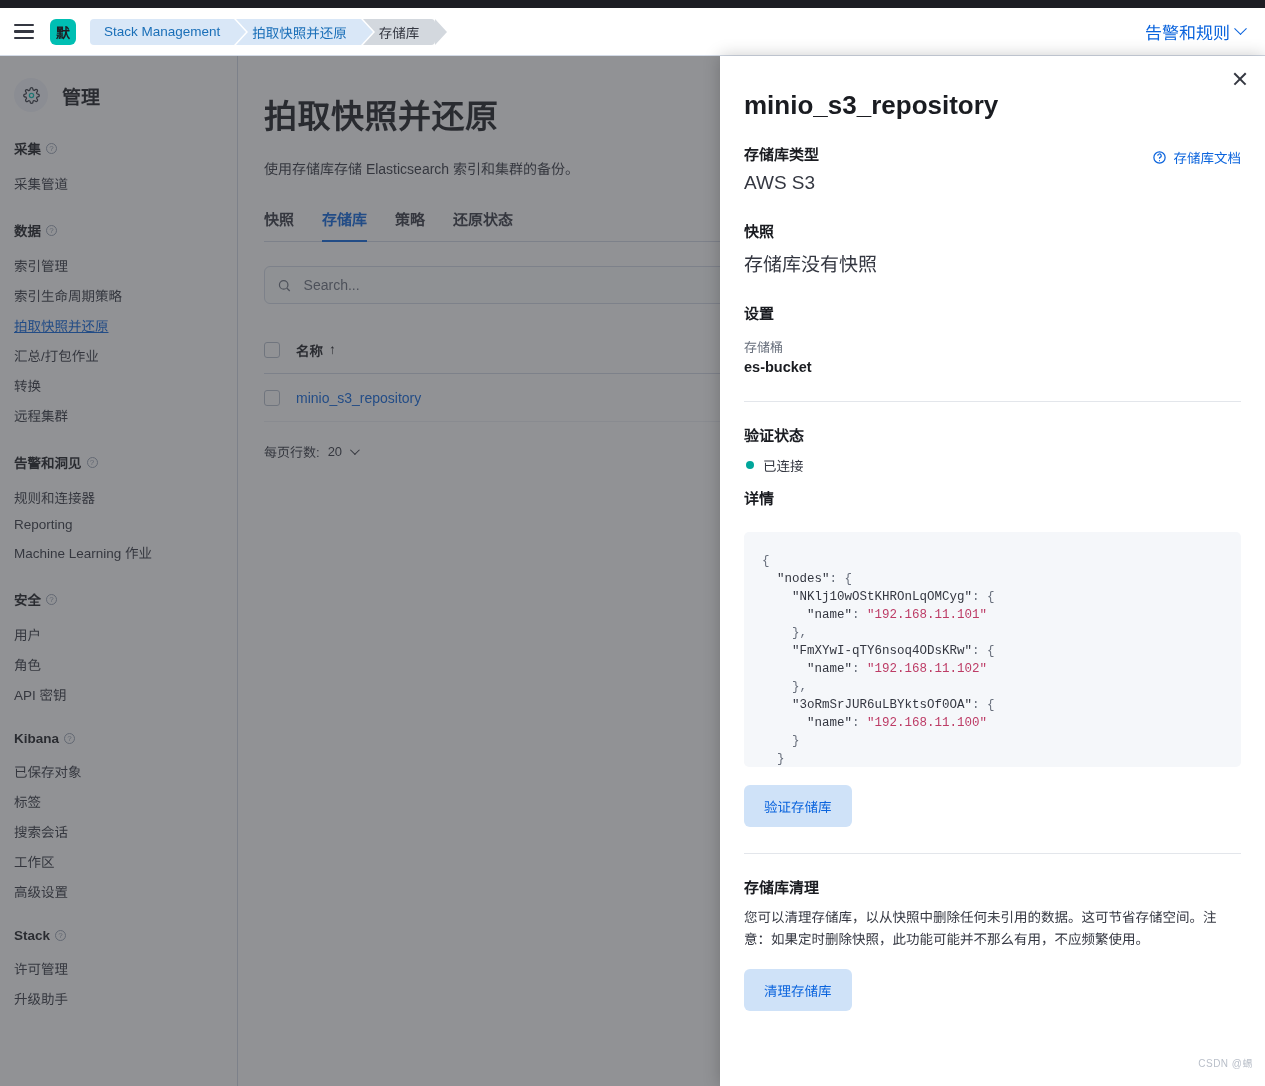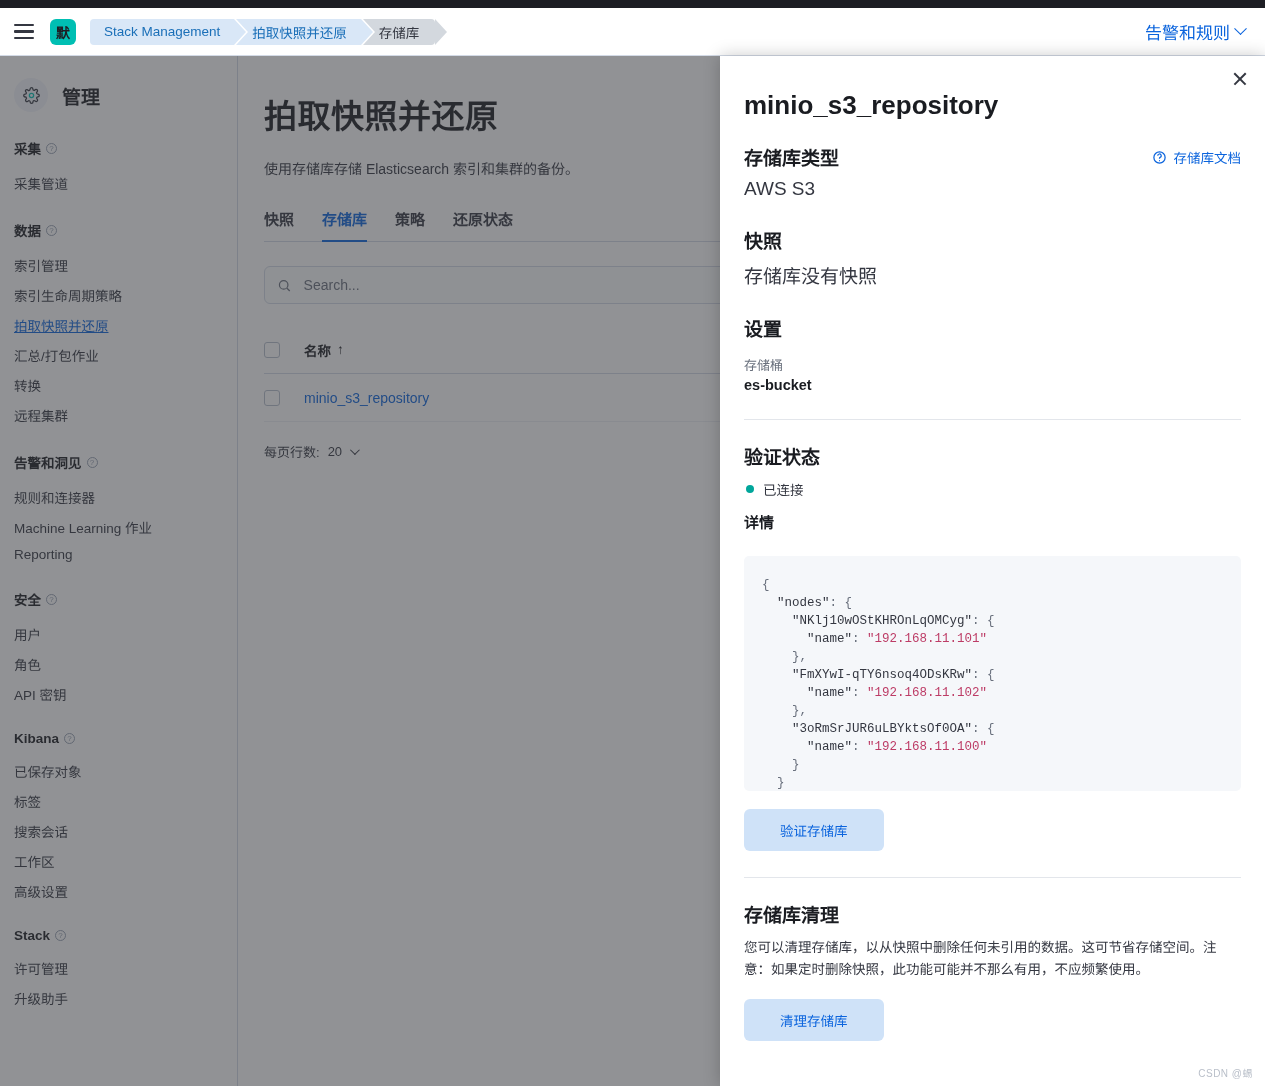--- a/index.html
+++ b/index.html
@@ -78,21 +78,21 @@
   .tabs { display:flex; gap:28px; border-bottom:1px solid #d3dae6; width:960px; }
   .tab { font-size:15px; font-weight:700; color:#343741; padding-bottom:11px; cursor:pointer; border-bottom:2px solid transparent; margin-bottom:-1px;}
   .tab.active { color:#0b64dd; border-bottom-color:#0b64dd; }
   .search-wrap {
     margin-top:24px; width:900px; height:38px; border:1px solid #d3dae6; border-radius:6px;
     display:flex; align-items:center; padding:0 12px; gap:10px; background:#fbfcfd;
   }
   .search-input { border:none; outline:none; background:transparent; font-size:14px; color:#343741; width:100%; font-family:inherit; }
   .search-input::placeholder { color:#69707d; }
   .tbl { margin-top:22px; width:900px; }
-  .tbl-head, .tbl-row { display:flex; align-items:center; height:48px; border-bottom:1px solid #eef0f3; gap:24px; }
+  .tbl-head, .tbl-row { display:flex; align-items:center; height:48px; border-bottom:1px solid #eef0f3; gap:16px; }
   .tbl-head { border-bottom:1px solid #d3dae6; }
   .cbx { width:16px; height:16px; border:1px solid #b6bfcc; border-radius:3px; background:#fff; cursor:pointer; flex:none; }
   .th { font-size:13.5px; font-weight:700; color:#1a1c21; display:flex; align-items:center; gap:6px;}
   .td-link { font-size:14px; color:#0b64dd; cursor:pointer; }
   .per-page { margin-top:20px; font-size:13px; color:#343741; display:flex; align-items:center; gap:8px; cursor:pointer;}
   .chev-s { width:7px; height:7px; border-right:1.5px solid #343741; border-bottom:1.5px solid #343741; transform:rotate(45deg) translateY(-2px); }
 
   
   .overlay { position:absolute; top:56px; left:0; width:720px; height:1030px; background:rgba(54,56,62,.55); z-index:10; }
 
@@ -103,21 +103,21 @@
     box-shadow:0 0 16px rgba(0,0,0,.22);
     padding:26px 24px 0 24px;
   }
   .close-x { position:absolute; top:12px; right:14px; width:22px; height:22px; cursor:pointer; }
   .close-x::before, .close-x::after {
     content:""; position:absolute; left:3px; top:10px; width:16px; height:1.8px; background:#343741;
   }
   .close-x::before { transform:rotate(45deg); }
   .close-x::after  { transform:rotate(-45deg); }
   .fly-title { font-size:26px; font-weight:700; color:#1a1c21; margin:8px 0 22px 0; }
-  .fly-h2 { font-size:19px; font-weight:700; color:#1a1c21; margin:0 0 8px 0; }
+  .fly-h2 { font-size:15px; font-weight:700; color:#1a1c21; margin:0 0 8px 0; }
   .fly-h3 { font-size:15px; font-weight:700; color:#1a1c21; margin:12px 0 24px 0; }
   .fly-sub { font-size:19px; color:#343741; margin:0; }
   .row-between { display:flex; align-items:flex-start; justify-content:space-between; }
   .doc-link { display:flex; align-items:center; gap:7px; color:#0b64dd; font-size:13.5px; cursor:pointer; margin-top:4px;}
   .setting-label { font-size:13px; color:#69707d; margin:14px 0 3px 0; }
   .setting-val { font-size:14.5px; font-weight:700; color:#1a1c21; }
   .hr { border:none; border-top:1px solid #e3e6eb; margin:26px 0 22px 0; }
   .status-row { display:flex; align-items:center; gap:9px; margin:10px 0 0 2px; }
   .dot { width:8px; height:8px; border-radius:50%; background:#00a69b; }
   .status-txt { font-size:13.5px; color:#343741; }
@@ -125,24 +125,24 @@
     background:#f5f7fa; border-radius:5px; padding:20px 18px;
     font-family:"Liberation Mono","DejaVu Sans Mono",monospace;
     font-size:12.5px; line-height:18px; color:#69707d;
     white-space:pre; overflow:hidden; height:235px; margin-top:6px;
   }
   .code-block .k { color:#343741; }
   .code-block .s { color:#bd3c66; }
   .btn {
     display:inline-block; background:#cfe2f8; color:#0b64dd;
     border:none; border-radius:6px; font-size:13.5px; font-weight:400;
-    padding:11px 36px; cursor:pointer; font-family:inherit;
+    padding:11px 20px; cursor:pointer; font-family:inherit;
   }
   .cleanup-text { font-size:13.5px; color:#343741; line-height:22px; margin:10px 0 18px 0; }
-  .watermark { position:absolute; right:12px; bottom:6px; font-size:10px; color:#b9bfc9; letter-spacing:.5px; }
+  .watermark { position:absolute; right:12px; bottom:16px; font-size:10px; color:#b9bfc9; letter-spacing:.5px; }
 </style>
 </head>
 <body>
 
 <div class="top-strip"></div>
 
 <div class="header">
   <div class="hamburger">
     <span></span>
       <span></span>
@@ -186,22 +186,22 @@
   <div class="side-item active">拍取快照并还原</div>
   <div class="side-item">汇总/打包作业</div>
   <div class="side-item">转换</div>
   <div class="side-item">远程集群</div>
 
   <div class="side-group">
     <span>告警和洞见</span>
     <span class="q-ico">?</span>
   </div>
   <div class="side-item">规则和连接器</div>
+  <div class="side-item">Reporting</div>
   <div class="side-item">Machine Learning 作业</div>
-  <div class="side-item">Reporting</div>
 
   <div class="side-group">
     <span>安全</span>
     <span class="q-ico">?</span>
   </div>
   <div class="side-item">用户</div>
   <div class="side-item">角色</div>
   <div class="side-item">API 密钥</div>
 
   <div class="side-group">

